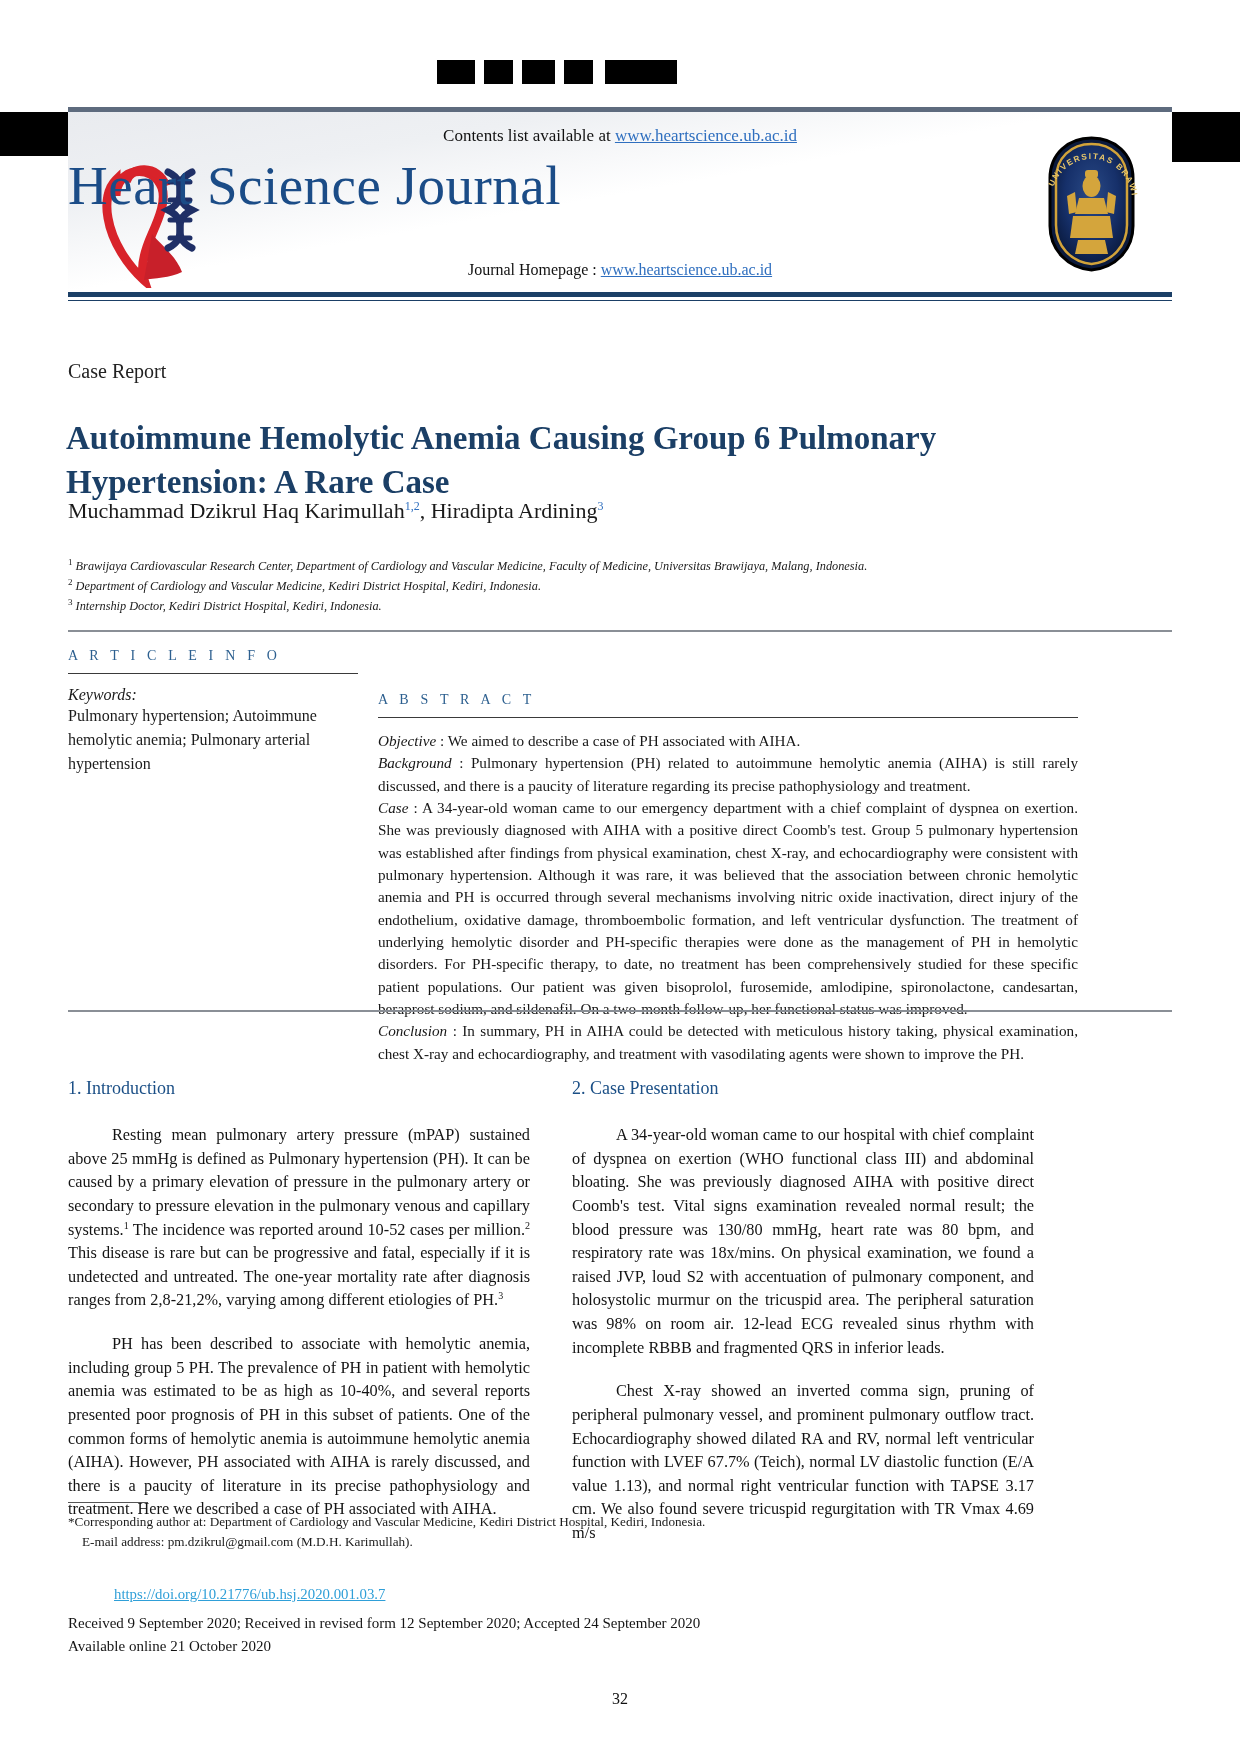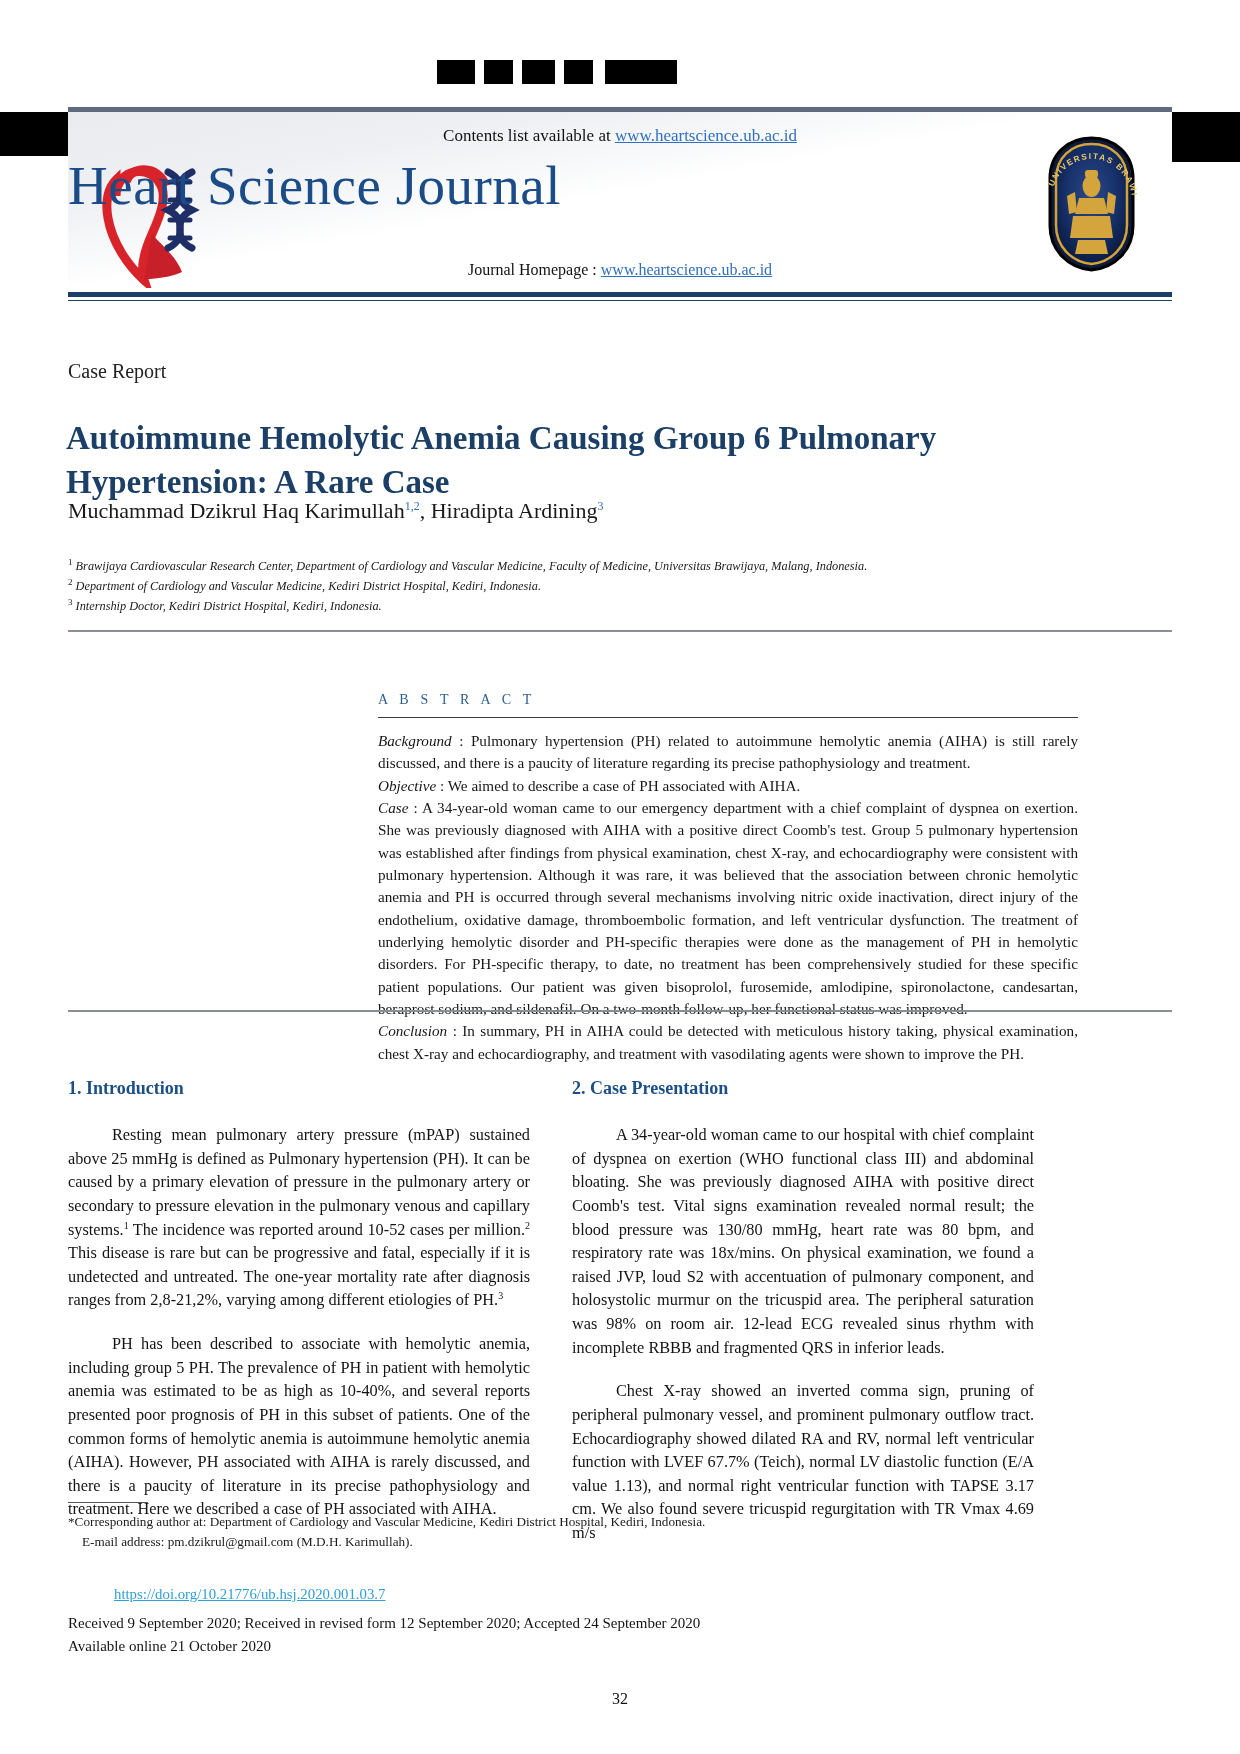--- a/index.html
+++ b/index.html
@@ -206,21 +206,21 @@
   .body-col {
     position: absolute;
     top: 1078px;
     width: 462px;
   }
   .body-col.left  { left: 68px; }
   .body-col.right { left: 572px; }
 
   .sec-head {
     font-size: 18px;
-    font-weight: bold;
+    font-weight: normal;
     color: #1b4f86;
     margin: 0 0 24px 0;
     font-family: "Liberation Serif", serif;
   }
   .body-col p {
     margin: 0 0 20px 0;
     font-size: 16.3px;
     line-height: 1.45;
     text-align: justify;
     text-indent: 44px;
@@ -342,27 +342,33 @@
   <div class="authors">Muchammad Dzikrul Haq Karimullah<sup>1,2</sup>, Hiradipta Ardining<sup>3</sup></div>
 
   <div class="affils">
     <div><sup>1</sup> <span>Brawijaya Cardiovascular Research Center, Department of Cardiology and Vascular Medicine, Faculty of Medicine, Universitas Brawijaya, Malang, Indonesia.</span></div>
     <div><sup>2</sup> <span>Department of Cardiology and Vascular Medicine, Kediri District Hospital, Kediri, Indonesia.</span></div>
     <div><sup>3</sup> <span>Internship Doctor, Kediri District Hospital, Kediri, Indonesia.</span></div>
   </div>
 
   <div class="band-rule-top"></div>
 
+  <div class="col-info">
+    <div class="sec-caps">A R T I C L E  I N F O</div>
+    <div class="sec-underline"></div>
+    <div class="kw-label">Keywords:</div>
+    <div class="kw-body">Pulmonary hypertension; Autoimmune hemolytic anemia; Pulmonary arterial hypertension</div>
+  </div>
 
   <div class="col-abs">
     <div class="sec-caps">A B S T R A C T</div>
     <div class="sec-underline"></div>
     <div class="abs-body">
+      <p><i>Objective</i><span> : We aimed to describe a case of PH associated with AIHA.</span></p>
       <p><i>Background</i><span> : Pulmonary hypertension (PH) related to autoimmune hemolytic anemia (AIHA) is still rarely discussed, and there is a paucity of literature regarding its precise pathophysiology and treatment.</span></p>
-      <p><i>Objective</i><span> : We aimed to describe a case of PH associated with AIHA.</span></p>
       <p><i>Case</i><span> : A 34-year-old woman came to our emergency department with a chief complaint of dyspnea on exertion. She was previously diagnosed with AIHA with a positive direct Coomb's test. Group 5 pulmonary hypertension was established after findings from physical examination, chest X-ray, and echocardiography were consistent with pulmonary hypertension. Although it was rare, it was believed that the association between chronic hemolytic anemia and PH is occurred through several mechanisms involving nitric oxide inactivation, direct injury of the endothelium, oxidative damage, thromboembolic formation, and left ventricular dysfunction. The treatment of underlying hemolytic disorder and PH-specific therapies were done as the management of PH in hemolytic disorders. For PH-specific therapy, to date, no treatment has been comprehensively studied for these specific patient populations. Our patient was given bisoprolol, furosemide, amlodipine, spironolactone, candesartan, beraprost sodium, and sildenafil. On a two-month follow-up, her functional status was improved.</span></p>
       <p><i>Conclusion</i><span> : In summary, PH in AIHA could be detected with meticulous history taking, physical examination, chest X-ray and echocardiography, and treatment with vasodilating agents were shown to improve the PH.</span></p>
     </div>
   </div>
 
   <div class="band-rule-bottom"></div>
 
   <div class="body-col left">
     <h2 class="sec-head">1.  Introduction</h2>
     <p>Resting mean pulmonary artery pressure (mPAP) sustained above 25 mmHg is defined as Pulmonary hypertension (PH). It can be caused by a primary elevation of pressure in the pulmonary artery or secondary to pressure elevation in the pulmonary venous and capillary systems.<sup>1</sup> The incidence was reported around 10-52 cases per million.<sup>2</sup> This disease is rare but can be progressive and fatal, especially if it is undetected and untreated. The one-year mortality rate after diagnosis ranges from 2,8-21,2%, varying among different etiologies of PH.<sup>3</sup></p>

